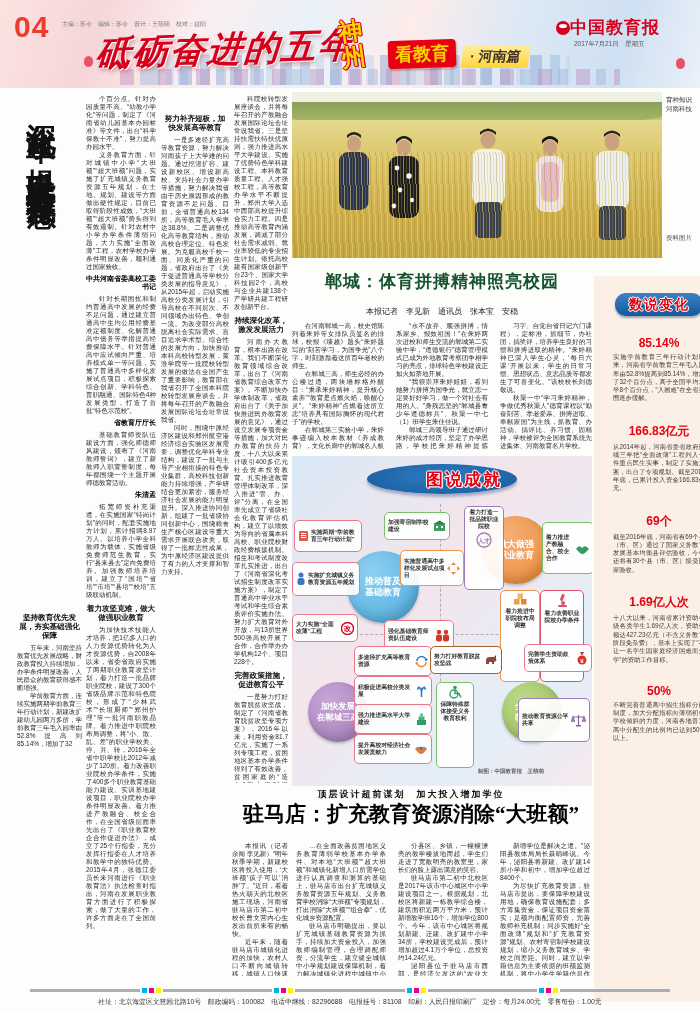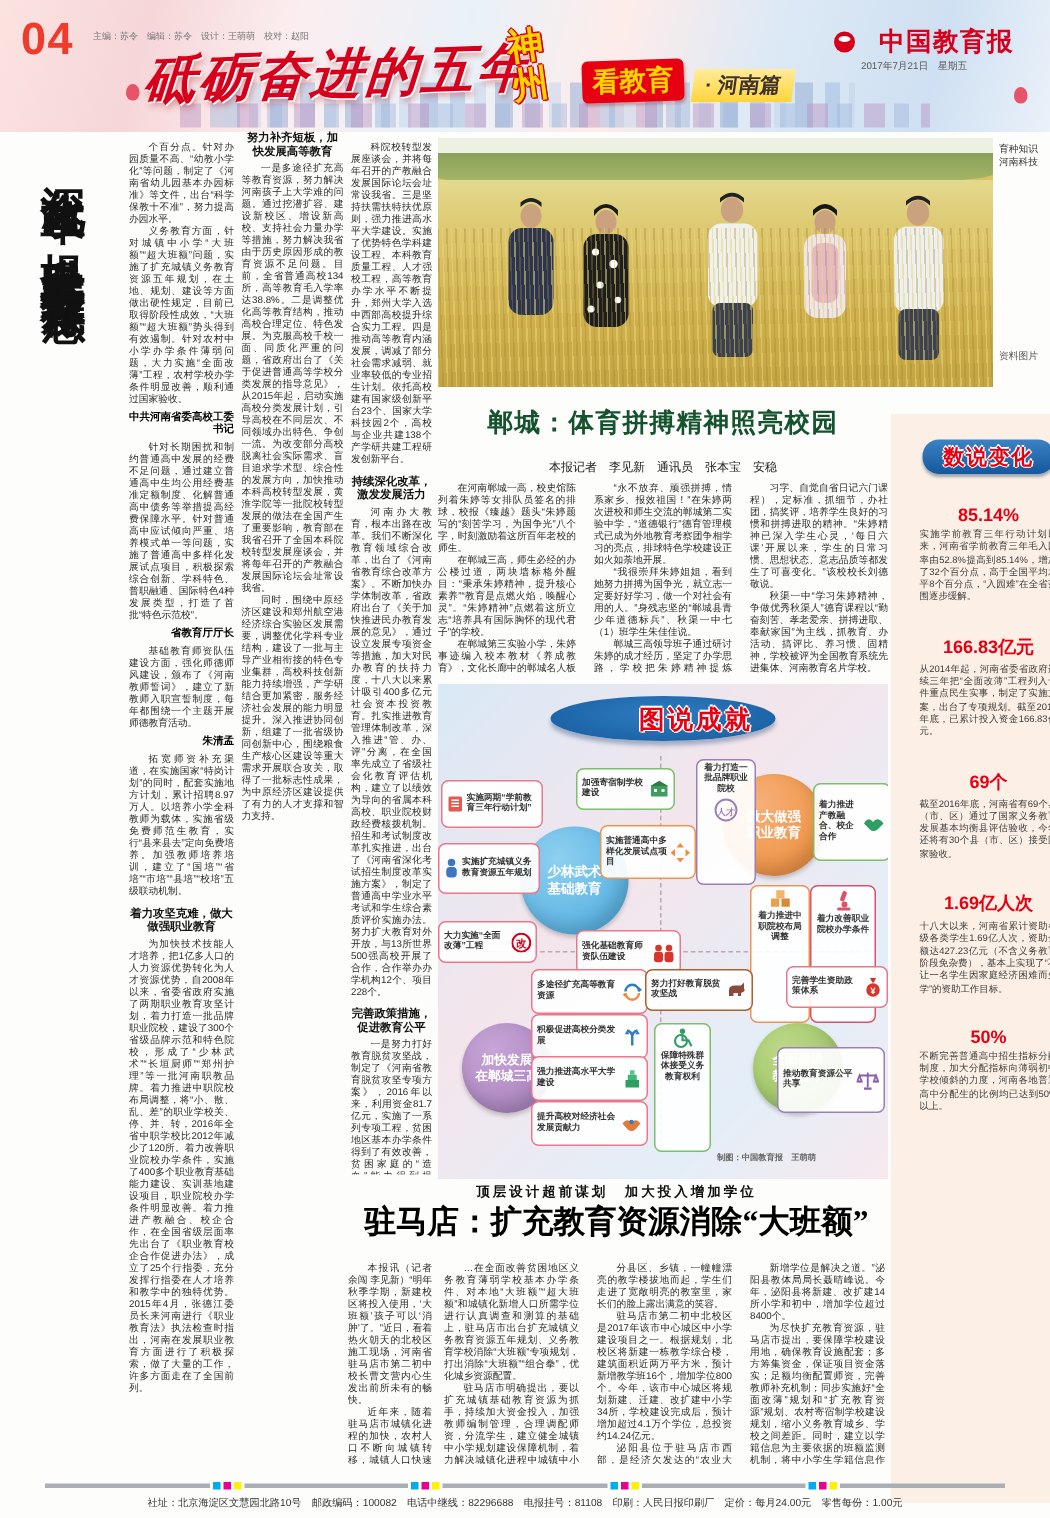--- a/index.html
+++ b/index.html
@@ -20,34 +20,34 @@
     font-family:"Liberation Serif",serif;font-style:italic;letter-spacing:2px;transform:rotate(-2deg) skewX(-6deg);
     text-shadow:1px 1px 0 #fff,2px 3px 4px rgba(160,0,0,.35);}
   #shenzhou{position:absolute;left:340px;top:18px;width:28px;font-size:24px;font-weight:900;color:#ffd300;
     line-height:26px;transform:rotate(-8deg);
     text-shadow:-1px 0 #d6001c,1px 0 #d6001c,0 -1px #d6001c,0 1px #d6001c,1px 1px 0 #d6001c;}
   #kanjiaoyu{position:absolute;left:388px;top:40px;background:#e60012;color:#ffd300;font-weight:900;
     font-size:18px;padding:2px 7px;border-radius:4px;transform:rotate(-2deg);box-shadow:1px 2px 2px rgba(120,0,0,.3);}
   #regiontag{position:absolute;left:462px;top:46px;background:linear-gradient(#ffec9a,#ffd43a);
     color:#40342a;font-weight:bold;font-size:14px;padding:2px 8px;transform:skewX(-8deg);}
   #masthead{position:absolute;left:556px;top:16px;color:#d6001c;font-weight:900;font-size:17px;
-    font-family:"Liberation Serif",serif;letter-spacing:1px;display:flex;align-items:center;gap:16px;}
+    font-family:"Liberation Serif",serif;letter-spacing:1px;display:flex;align-items:center;gap:0;}
   .flame{width:14px;height:14px;border-radius:50%;background:#d6001c;position:relative;}
   .flame:after{content:"";position:absolute;left:3px;top:3px;width:8px;height:4px;border-radius:50%;background:#fff;}
   #dateline{position:absolute;left:574px;top:40px;font-size:6.5px;color:#555;}
   
   #vhead{position:absolute;left:20px;top:100px;height:520px;writing-mode:vertical-rl;text-orientation:upright;
     font-family:"Liberation Serif",serif;font-weight:900;font-size:30px;letter-spacing:3px;color:#111;}
   .col{position:absolute;font-size:6.5px;line-height:8px;text-align:justify;color:#2a2a2a;overflow:hidden;}
   .col .p{margin:0;text-indent:13px;}
   .col .sub{font-weight:bold;font-size:7.6px;line-height:9px;text-align:center;margin:5px 0 4px;color:#111;text-indent:0;}
   .col .attr{font-weight:bold;font-size:7px;text-align:right;margin:4px 0;color:#000;text-indent:0;}
   #icol{left:17px;top:608px;width:65px;height:368px;}
   #col1{left:86px;top:95px;width:70px;height:880px;}
-  #col2{left:161px;top:82px;width:68px;height:880px;}
+  #col2{left:161px;top:109px;width:68px;height:880px;}
   #col3{left:234px;top:95px;width:54px;height:688px;}
   
   #photo{position:absolute;left:292px;top:92px;width:370px;height:166px;overflow:hidden;background:#d9c25e;}
   #photo .sky{position:absolute;left:0;top:0;width:100%;height:12px;background:#eef0e4;}
   #photo .trees{position:absolute;left:0;top:10px;width:100%;height:22px;
     background:linear-gradient(#8aa05a,#a8b86a);border-radius:0 0 40% 30%/0 0 8px 6px;}
   #photo .field{position:absolute;left:0;top:28px;width:100%;height:138px;
     background:linear-gradient(#e3d98e 0%,#dcc468 30%,#cfb14e 65%,#c2a542 100%);}
   #photo .wheat{position:absolute;left:0;top:60px;width:100%;height:106px;
     background:repeating-linear-gradient(88deg,rgba(233,212,120,.55) 0 1px,rgba(0,0,0,0) 1px 3px,rgba(164,134,52,.35) 3px 4px,rgba(0,0,0,0) 4px 6px);}
@@ -141,20 +141,26 @@
     <div id="kanjiaoyu">看教育</div>
     <div id="regiontag">· 河南篇</div>
     <div id="masthead">
       <span class="flame"></span>
       <span>中国教育报</span>
     </div>
     <div id="dateline">2017年7月21日　星期五</div>
   </div>
 
   <div id="vhead">深化改革　提升人民群众教育获得感</div>
+  <div id="icol" class="col">
+
+  <div class="sub">坚持教育优先发展，夯实基础强化保障</div>
+      <div class="p">五年来，河南坚持教育优先发展战略，财政教育投入持续增加，办学条件明显改善，人民群众的教育获得感不断增强。</div>
+      <div class="p">学前教育方面，连续实施两期学前教育三年行动计划，新建改扩建幼儿园两万多所，学前教育三年毛入园率由52.8%提高到85.14%，增加了32</div>
+    </div>
   <div id="col1" class="col">
 
   <div class="p">个百分点。针对办园质量不高、“幼教小学化”等问题，制定了《河南省幼儿园基本办园标准》等文件，出台“科学保教十不准”，努力提高办园水平。</div>
       <div class="p">义务教育方面，针对城镇中小学“大班额”“超大班额”问题，实施了扩充城镇义务教育资源五年规划，在土地、规划、建设等方面做出硬性规定，目前已取得阶段性成效，“大班额”“超大班额”势头得到有效遏制。针对农村中小学办学条件薄弱问题，大力实施“全面改薄”工程，农村学校办学条件明显改善，顺利通过国家验收。</div>
       <div class="attr">中共河南省委高校工委书记</div>
       <div class="p">针对长期困扰和制约普通高中发展的经费不足问题，通过建立普通高中生均公用经费基准定额制度、化解普通高中债务等举措提高经费保障水平。针对普通高中应试倾向严重、培养模式单一等问题，实施了普通高中多样化发展试点项目，积极探索综合创新、学科特色、普职融通、国际特色4种发展类型，打造了首批“特色示范校”。</div>
       <div class="attr">省教育厅厅长</div>
       <div class="p">基础教育师资队伍建设方面，强化师德师风建设，颁布了《河南教师誓词》，建立了新教师入职宣誓制度，每年都围绕一个主题开展师德教育活动。</div>
       <div class="attr">朱清孟</div>
       <div class="p">拓宽师资补充渠道，在实施国家“特岗计划”的同时，配套实施地方计划，累计招聘8.97万人。以培养小学全科教师为载体，实施省级免费师范生教育，实行“县来县去”定向免费培养。加强教师培养培训，建立了“国培”“省培”“市培”“县培”“校培”五级联动机制。</div>
@@ -238,21 +244,21 @@
       <div class="p">秋渠一中“学习朱婷精神，争做优秀秋渠人”德育课程以“勤奋刻苦、孝老爱亲、拼搏进取、奉献家国”为主线，抓教育、办活动、搞评比、养习惯、固精神，学校被评为全国教育系统先进集体、河南教育名片学校。</div>
     </div>
 
   <div id="info">
     <div class="dash-v"></div>
     <div class="dash-h"></div>
     <div id="info-title">
       <span>图说成就</span>
     </div>
     <div class="hub" id="hub-basic">
-      <span>少林武术</span>
+      <span>推动普及</span>
       <span>基础教育</span>
     </div>
     <div class="hub" id="hub-voc">
       <span>做大做强</span>
       <span>职业教育</span>
     </div>
     <div class="hub" id="hub-higher">
       <span>加快发展</span>
       <span>在郸城三高</span>
     </div>

